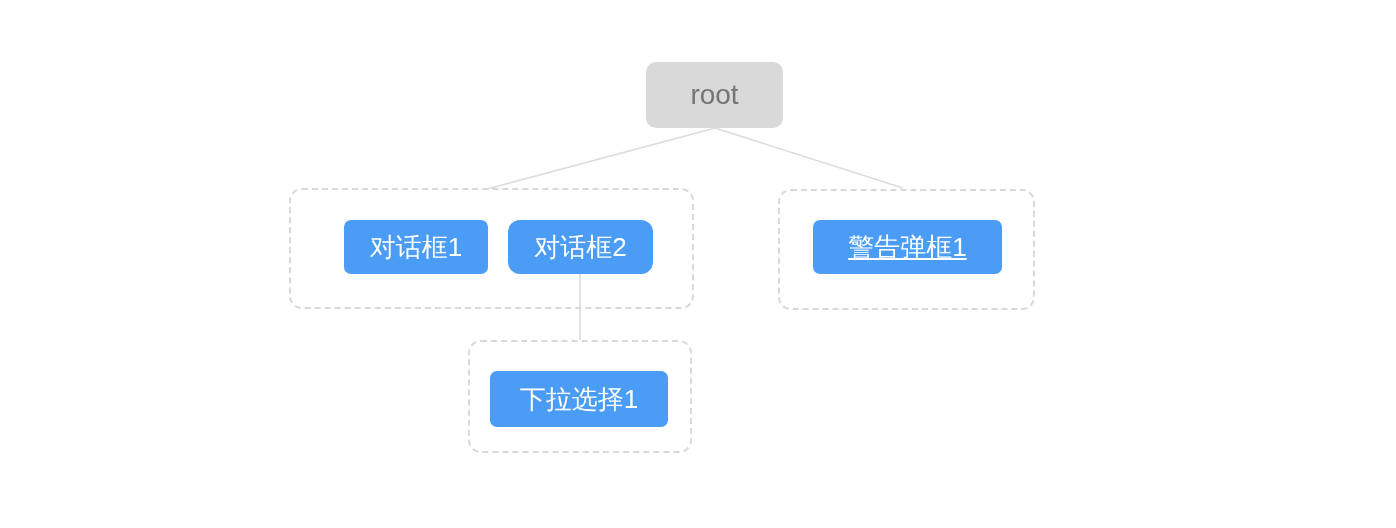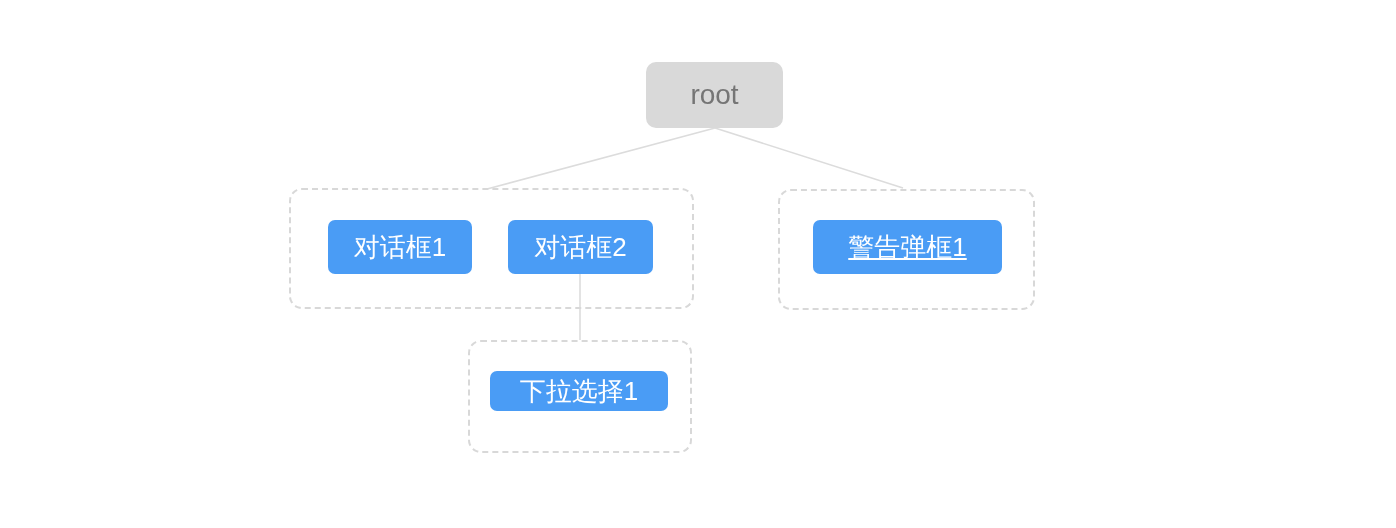--- a/index.html
+++ b/index.html
@@ -58,24 +58,24 @@
     background: var(--root-fill, #d9d9d9);
     color: var(--root-text, #757575);
     font-size: 28px;
     border-radius: 10px;
   }
   
   #node-root      { left: 646px; top:  62px; width: 137px; height: 66px; }
   #group-left     { left: 289px; top: 188px; width: 405px; height: 121px; }
   #group-right    { left: 778px; top: 189px; width: 257px; height: 121px; }
   #group-bottom   { left: 468px; top: 340px; width: 224px; height: 113px; }
-  #node-dialog1   { left: 328px; top: 220px; width: 144px; height: 54px; }
-  #node-dialog2   { left: 508px; top: 220px; width: 145px; height: 54px; }
+  #node-dialog1   { left: 344px; top: 220px; width: 144px; height: 54px; }
+  #node-dialog2   { left: 508px; top: 220px; width: 145px; height: 54px; border-radius: 12px; }
   #node-alert1    { left: 813px; top: 220px; width: 189px; height: 54px; text-decoration: underline; }
-  #node-dropdown1 { left: 490px; top: 371px; width: 178px; height: 40px; }
+  #node-dropdown1 { left: 490px; top: 371px; width: 178px; height: 56px; }
 </style>
 </head>
 <body>
 
 <div class="canvas">
 
   <svg class="edges" viewBox="0 0 1396 528" xmlns="http://www.w3.org/2000/svg">
     <line x1="715" y1="128" x2="487" y2="189"></line>
     <line x1="715" y1="128" x2="903" y2="188"></line>
     <line x1="580" y1="274" x2="580" y2="340"></line>

